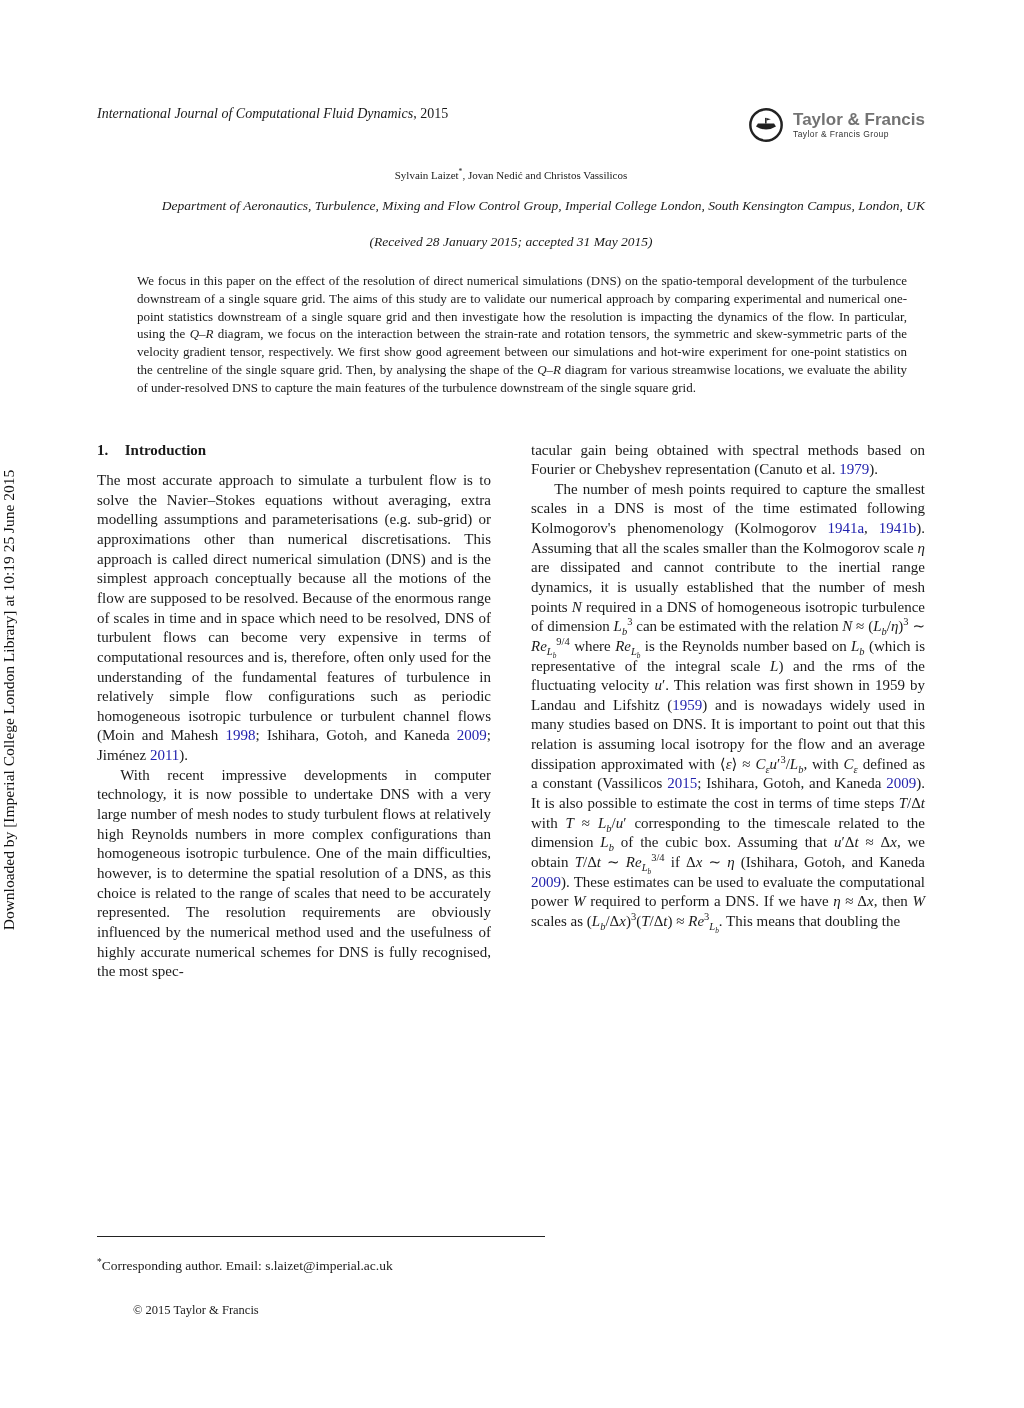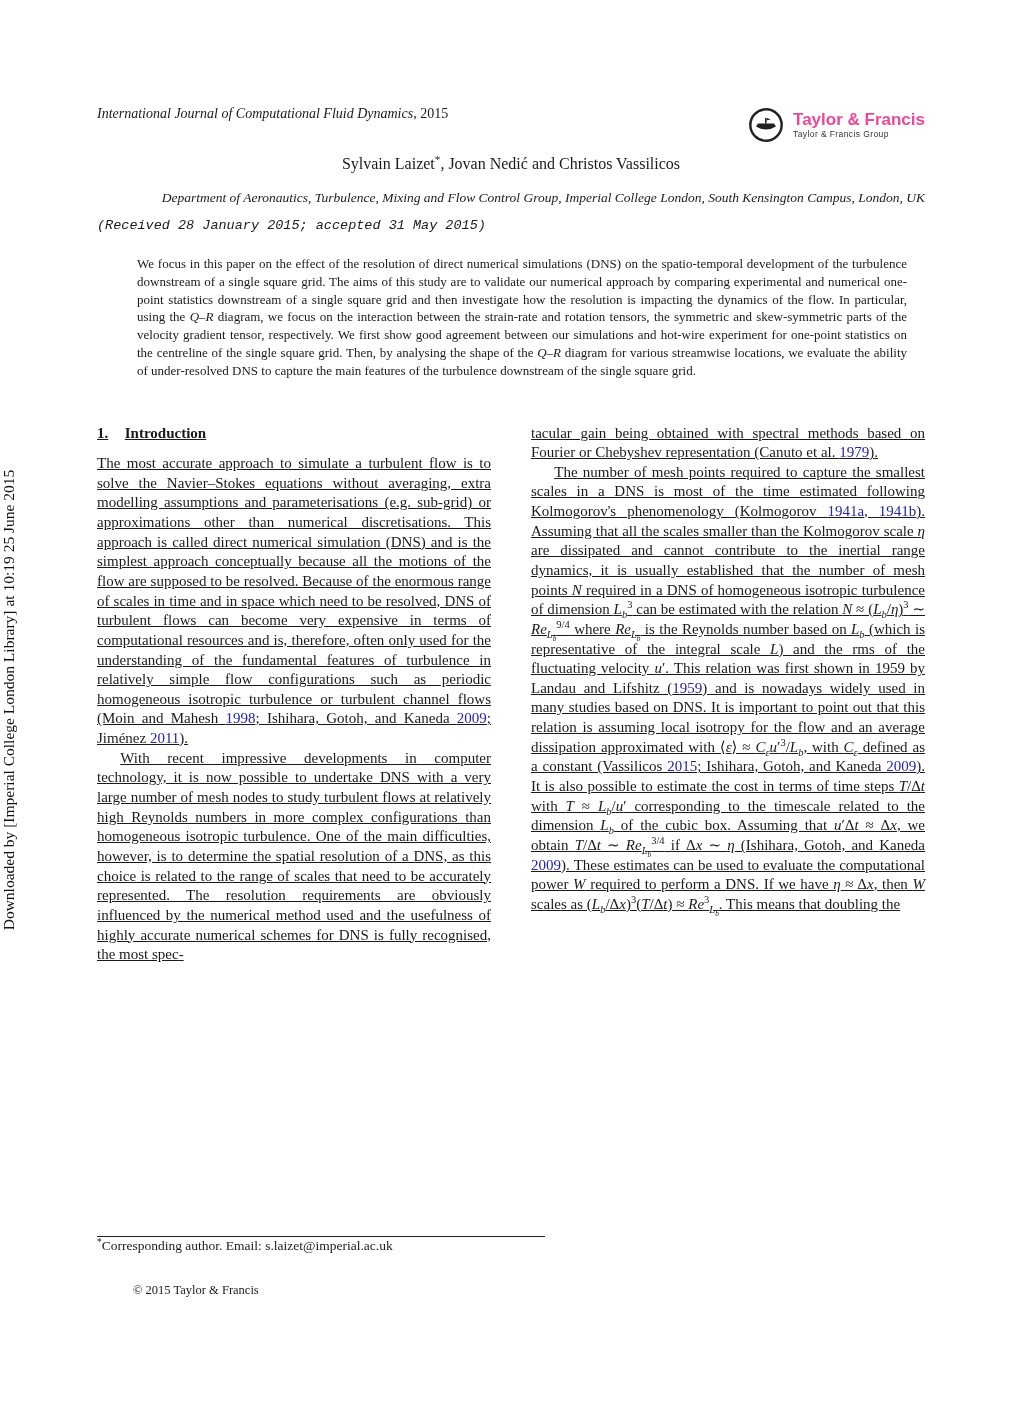--- a/index.html
+++ b/index.html
@@ -16,49 +16,49 @@
   }
   .content { position:absolute; left:97px; top:104px; width:828px; }
 
   
   .header-row { display:flex; justify-content:space-between; align-items:flex-start; }
   .journal-line { font-size:14px; line-height:1.45;text-align:center; }
   .journal-line .jname { font-style:italic; }
   .doi-line { font-size:14px; line-height:1.45; color:#1a1a1a; text-decoration:none; }
   .logo-row { display:flex; align-items:center; gap:8px; margin-top:2px; }
   .logo-mark { width:38px; height:38px; }
-  .logo-text .tf-name { font-family:"Liberation Sans", sans-serif; font-size:17px; font-weight:600; color:#ec4899; line-height:1.05; }
+  .logo-text .tf-name { font-family:"Liberation Sans", sans-serif; font-size:17px; font-weight:600; color:#737373; line-height:1.05; }
   .logo-text .tf-group { font-family:"Liberation Sans", sans-serif; font-size:8.5px; color:#333; letter-spacing:.4px; }
 
   
   .title { margin-top:108px; text-align:center; font-size:17.5px; font-weight:bold; line-height:1.6; padding:0 30px; }
-  .authors { margin-top:11px; text-align:center; font-size:16px; }
+  .authors { margin-top:25px; text-align:center; font-size:11px; }
   .affiliation { margin-top:15px; text-align:right; font-style:italic; font-size:13.5px; line-height:1.55; }
-  .received { margin-top:9px; text-align:left; font-style:italic; font-size:13.5px;font-family:Liberation Mono, monospace; }
+  .received { margin-top:17px; text-align:center; font-style:italic; font-size:13.5px; }
 
   
   .abstract { margin:22px 18px 0 40px; font-size:13px; line-height:1.37; text-align:justify; }
   .keywords { margin:15px 18px 0 40px; font-size:13px; }
   .keywords b { font-weight:bold; }
 
   
   .columns { display:flex; gap:40px; margin-top:44px; }
-  .col { width:394px; font-size:15px; line-height:1.31; text-align:justify;text-decoration:underline; }
+  .col { width:394px; font-size:15px; line-height:1.31; text-align:justify; }
   .sec-heading { font-weight:bold; font-size:15px; margin:0 0 11px 0; text-align:left; }
   .sec-gap { display:inline-block; width:1.1em; }
   .col p { margin:0; }
   .col p.indent { text-indent:1.55em; }
   sup { font-size:70%; line-height:0; }
   sub { font-size:70%; line-height:0; }
   .cite { color:var(--link-color, #2323ae); }
 
   
   .footnote-block { position:absolute; left:97px; top:1236px; width:828px; }
   .footnote-rule { width:448px; border-top:1.5px solid #222; }
-  .footnote { font-size:13.5px; margin-top:1px; }
+  .footnote { font-size:13.5px; margin-top:21px; }
   .copyright { font-size:12.5px; margin-top:29px;margin-left:36px; }
 </style>
 </head>
 <body>
 
 <div class="page">
 
   <div class="sidebar-note">Downloaded by [Imperial College London Library] at 10:19 25 June 2015</div>
 
   <div class="content">

